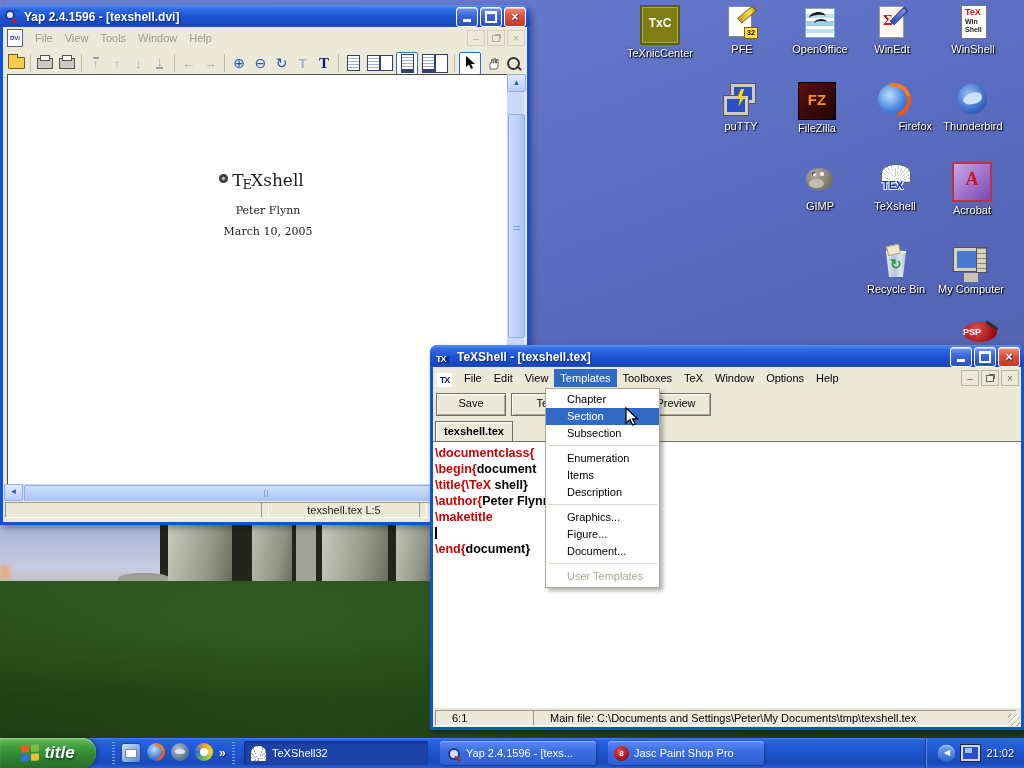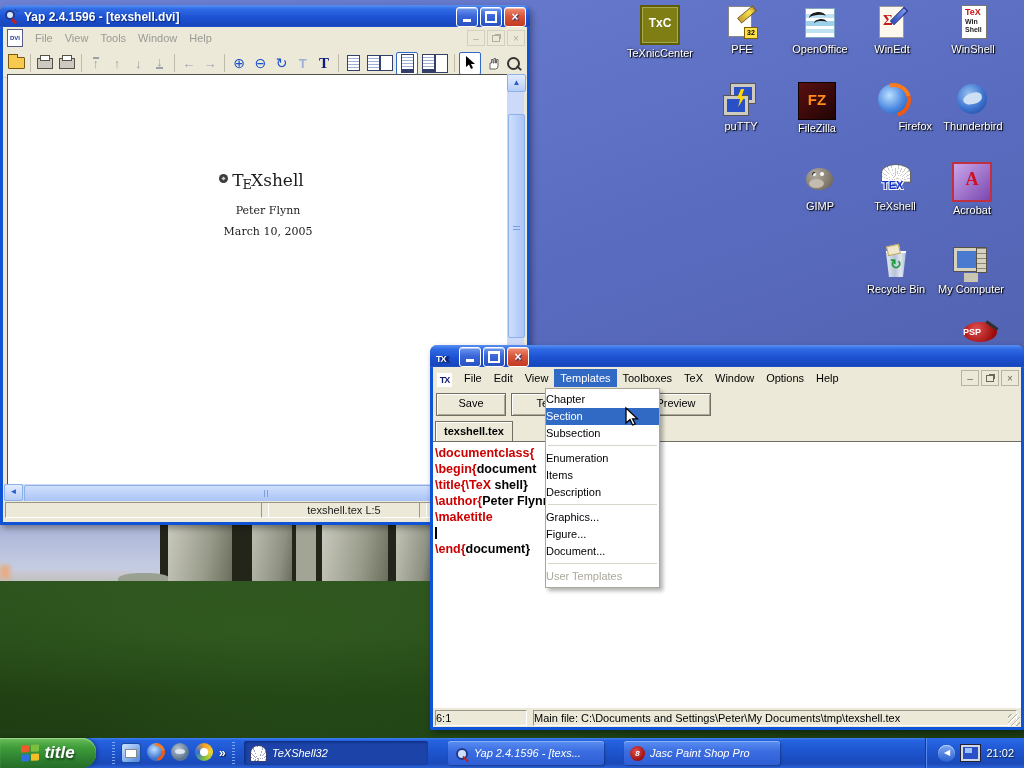--- a/index.html
+++ b/index.html
@@ -114,27 +114,27 @@
     border:1px solid #716f64;border-bottom:none;box-shadow:inset 1px 1px 0 #fff;
     font-size:11px;font-weight:bold;text-align:center;line-height:18px;}
   #txs-editor{position:absolute;left:0;right:0;top:96px;bottom:19px;background:#fff;
     border-top:1px solid #716f64;padding:3px 0 0 2px;box-sizing:border-box;
     font-weight:bold;font-size:12.5px;line-height:16px;white-space:pre;}
   .seg-cmd{color:#cc0000;text-align:right;}
   .seg-arg{color:#000;}
   .caret{display:inline-block;width:2px;height:12px;background:#000;vertical-align:-2px;}
   #txs-status{position:absolute;left:0;right:0;bottom:0;height:19px;background:#ece9d8;font-size:11px;}
   #txs-status .panel{position:absolute;top:2px;height:14px;border:1px solid;border-color:#9a9789 #fff #fff #9a9789;
-    padding:0 0;line-height:14px;white-space:nowrap;overflow:hidden;}
+    padding:0 16px;line-height:14px;white-space:nowrap;overflow:hidden;}
   #grip{position:absolute;right:1px;bottom:1px;width:12px;height:12px;
     background:repeating-linear-gradient(135deg,transparent 0 2px,#b6b2a2 2px 3px,#fff 3px 4px);}
   
   #tmenu{position:absolute;left:112px;top:43px;width:113px;background:#fff;z-index:60;
     border:1px solid #aca899;box-shadow:3px 3px 4px rgba(0,0,0,.3);padding:2px 0;font-size:11px;}
-  .dd-item{height:17px;line-height:17px;color:#000;white-space:nowrap;}
+  .dd-item{height:17px;line-height:17px;padding-left:21px;color:#000;white-space:nowrap;}
   .dd-item.dd-sel{background:#316ac5;color:#fff;}
   .dd-item.dd-dis{color:#aca899;}
   .dd-sep{height:1px;background:#d8d5ca;margin:3px 2px 4px 2px;}
   
   #cursor{position:absolute;left:622px;top:406px;z-index:90;}
   
   .dicon{position:absolute;width:76px;text-align:center;z-index:2;cursor:default;}
   .dimg{width:36px;height:36px;margin:0 auto;position:relative;}
   .dlbl{color:#fff;font-size:11px;margin-top:2px;text-shadow:1px 1px 1px #000,0 0 3px rgba(0,0,0,.7);}
   .glyph{position:absolute;}
@@ -218,21 +218,21 @@
   .ql-outlook-express{background:linear-gradient(135deg,#cfe4ff,#4a86e0);border:1px solid #1c4a9c;}
   .ql-outlook-express:after{content:"";position:absolute;left:3px;top:5px;width:10px;height:7px;background:#fff;border:1px solid #888;}
   .ql-firefox{border-radius:50%;background:radial-gradient(circle at 40% 35%,#bde0ff,#3c72d0 60%);}
   .ql-firefox:after{content:"";position:absolute;inset:0;border-radius:50%;border:3px solid transparent;
     border-top-color:#ff7a1a;border-right-color:#f05a10;transform:rotate(35deg);}
   .ql-thunderbird{border-radius:50%;background:radial-gradient(circle at 40% 35%,#b9c8d8,#5a7490 65%);}
   .ql-thunderbird:after{content:"";position:absolute;left:4px;top:6px;width:10px;height:5px;border-radius:50%;background:#dde6ee;}
   .ql-media-player{border-radius:50%;background:conic-gradient(#f7a020,#f3d23a,#7cbf3f,#2f6fe0,#f7a020);}
   .ql-media-player:after{content:"";position:absolute;left:5px;top:5px;width:8px;height:8px;border-radius:50%;background:#fff;}
   #ql-chevron{color:#fff;font-size:12px;font-weight:bold;text-shadow:1px 1px 1px #123;}
-  #taskbuttons{position:absolute;left:244px;top:3px;height:24px;display:flex;gap:20px;font-style:italic;}
+  #taskbuttons{position:absolute;left:244px;top:3px;height:24px;display:flex;gap:12px;}
   .taskbtn{height:24px;border-radius:3px;display:flex;align-items:center;gap:5px;padding:0 6px;
     background:linear-gradient(180deg,#5a8ef2,#3a6ce0 45%,#2f5ed4);box-shadow:inset 0 1px 0 #8ab0f8,1px 1px 2px rgba(0,0,0,.3);
     color:#fff;font-size:11px;white-space:nowrap;overflow:hidden;}
   .taskbtn.active{background:#1c43a8;box-shadow:inset 1px 1px 3px #0c2a78;}
   .tbicon{width:15px;height:15px;flex:0 0 auto;position:relative;}
   .ic-texshell{background:#fff;border-radius:8px 8px 2px 2px;
     background:repeating-conic-gradient(from -80deg at 50% 100%,#fff 0 16deg,#9aa4c8 16deg 20deg);border:1px solid #38406a;}
   .ic-yap:before{content:"";position:absolute;left:2px;top:2px;width:8px;height:8px;border:2px solid #223a8c;border-radius:50%;background:#cfe0ff;}
   .ic-yap:after{content:"";position:absolute;right:0;bottom:1px;width:7px;height:2px;background:#c02020;transform:rotate(45deg);}
   .ic-psp{border-radius:50%;background:radial-gradient(circle at 40% 35%,#e05050,#9c0a0a 75%);color:#fff;
@@ -481,20 +481,21 @@
       <div class="panel" style="left:258px;width:152px;text-align:center;">texshell.tex L:5</div>
       <div class="panel" style="left:416px;right:3px;"></div>
     </div>
   </div>
 
   <div class="win" id="txs">
     <div class="titlebar">
       <span class="txs-logo" style="background:transparent;">
           <span style="position:absolute;inset:0;color:#fff;font-size:9px;font-weight:bold;line-height:14px;letter-spacing:-1px;">TX</span>
         </span>
+      <span class="ttext">TeXShell - [texshell.tex]</span>
       <span class="tbtn">
           <span class="minglyph"></span>
         </span>
       <span class="tbtn">
           <span class="maxglyph"></span>
         </span>
       <span class="tbtn close">×</span>
     </div>
     <div class="menubar">
       <span class="txs-logo"></span>

